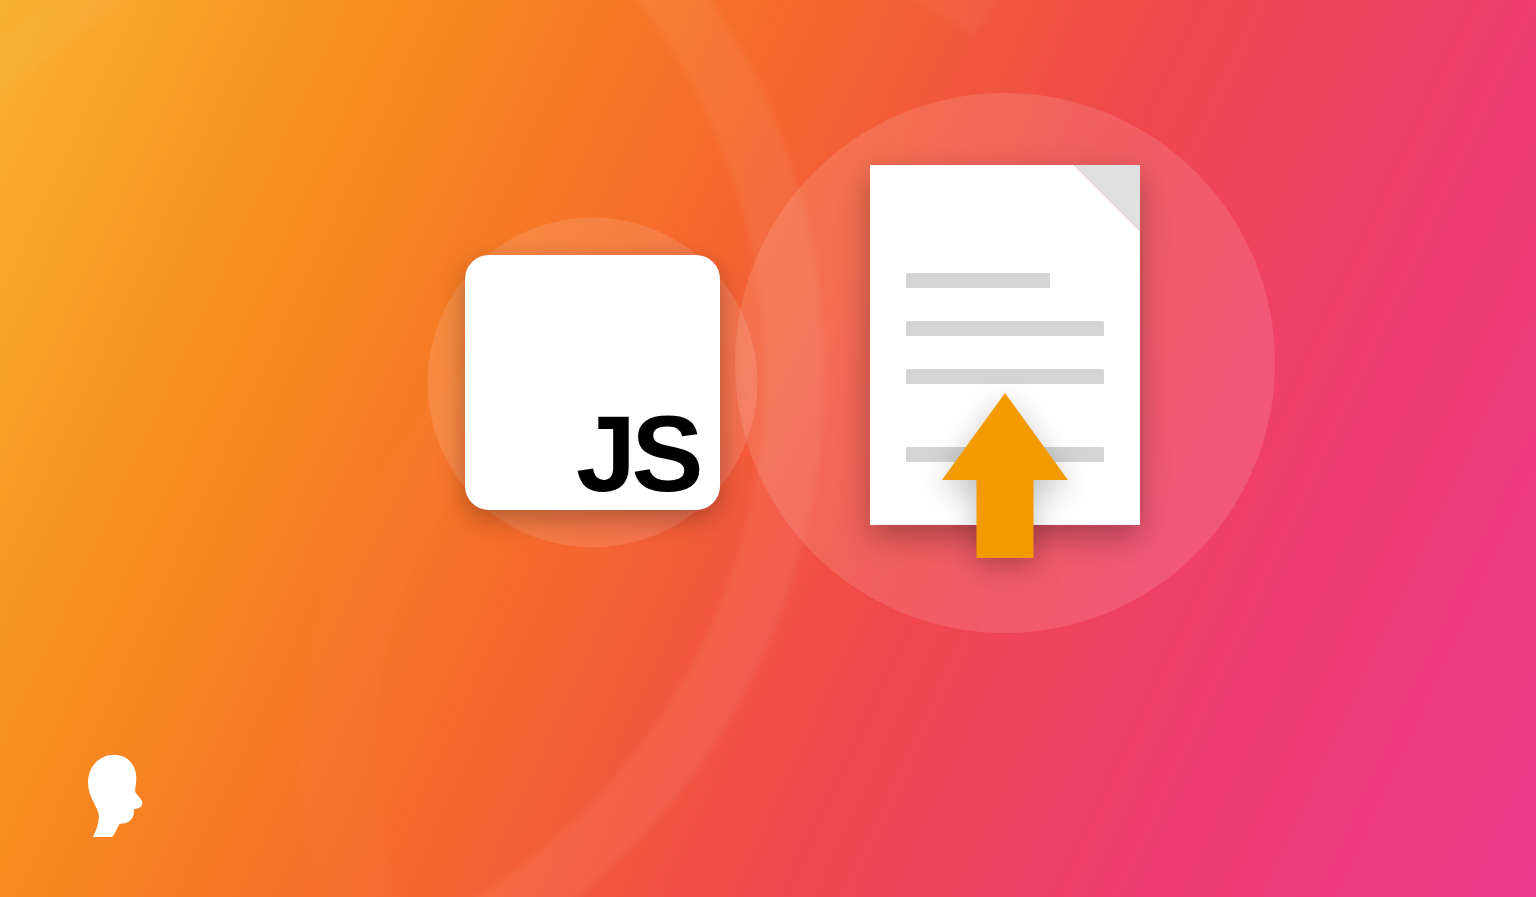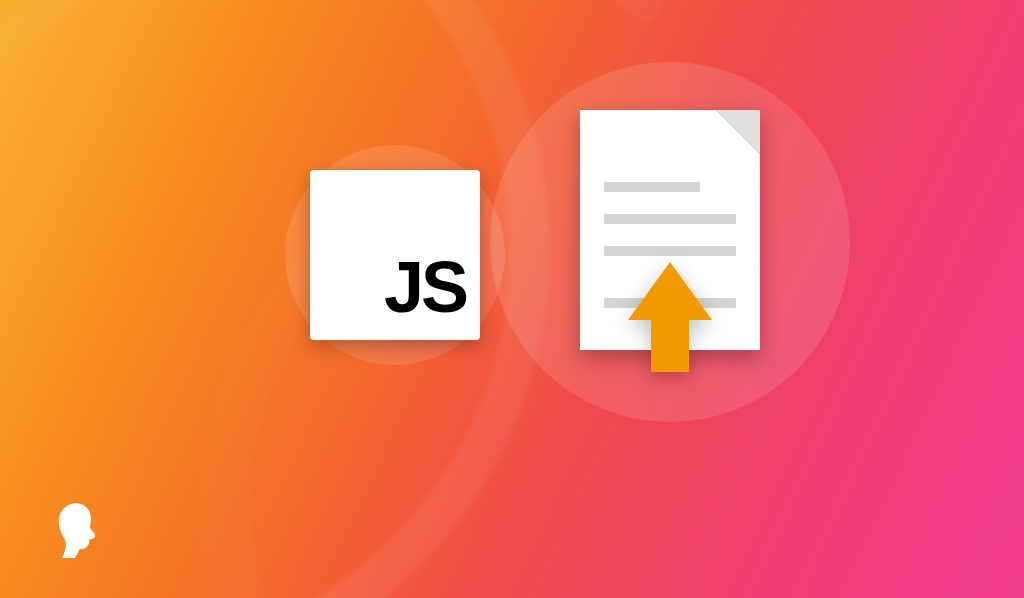--- a/index.html
+++ b/index.html
@@ -34,26 +34,26 @@
   .halo-right { width: 360px; height: 360px; left: 490px; top: 62px; }
 
   
   .js-logo {
     position: absolute;
     left: 310px;
     top: 170px;
     width: 170px;
     height: 170px;
     background: #ffffff;
-    border-radius: 4px;
+    border-radius: 16px;
     box-shadow: 0 6px 18px rgba(0,0,0,0.28);
     display: flex;
     align-items: flex-end;
     justify-content: flex-end;
-    padding: 8px 14px 17px 8px;
+    padding: 8px 14px 1px 8px;
     font-family: "Helvetica Neue", Helvetica, Arial, sans-serif;
     font-weight: 800;
     font-size: 72px;
     line-height: 1;
     color: #000000;
     letter-spacing: -3px;
   }
 
   
   .doc {

